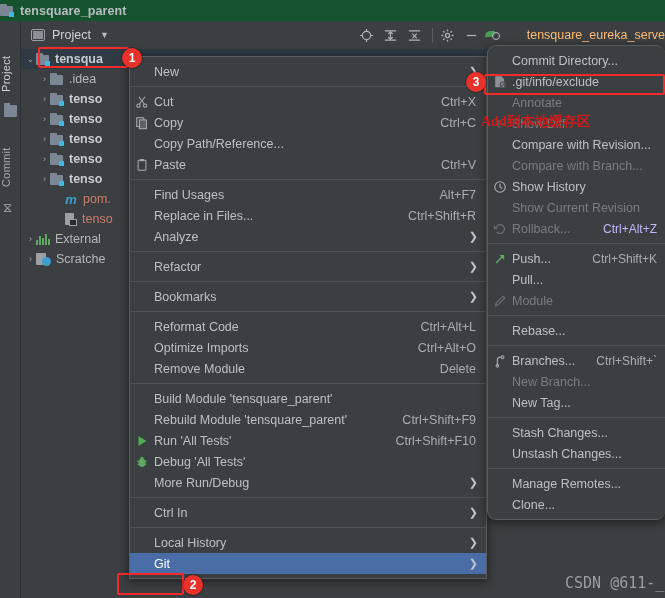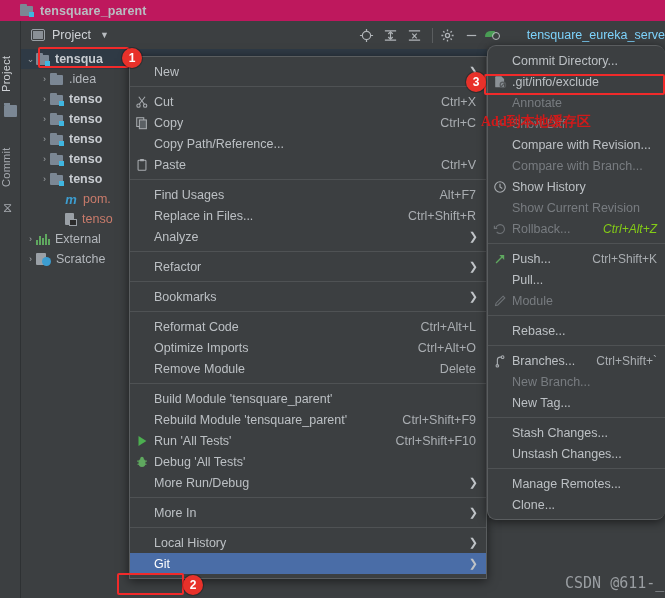--- a/index.html
+++ b/index.html
@@ -7,21 +7,21 @@
     width:665px; height:598px;
     background:#3c3f41;
     font-family:"Liberation Sans", sans-serif;
     overflow:hidden;
   }
   #root { position:relative; width:665px; height:598px; background:#3c3f41; }
 
   
   .titlebar{
     position:absolute; left:0; top:0; width:665px; height:21px;
-    background:#be185d; display:flex; align-items:center; padding-left:20px;
+    background:#14532d; display:flex; align-items:center; padding-left:0;
   }
   .titlebar .tb-label{ color:#b9bdc2; font-size:12.5px; font-weight:bold; letter-spacing:.1px;}
   .mod-icon{ width:14px; height:13px; position:relative; display:inline-block; margin-right:6px;}
   .mod-icon .f1{position:absolute;left:0;top:2px;width:13px;height:10px;background:#7b8794;border-radius:1px;}
   .mod-icon .f2{position:absolute;left:0;top:0px;width:7px;height:3px;background:#7b8794;border-radius:1px 1px 0 0;}
   .mod-icon .sq{position:absolute;right:0px;bottom:0px;width:5px;height:5px;background:#40b6e0;}
 
   
   .toolstrip{
     position:absolute; left:0; top:21px; width:21px; height:577px;
@@ -46,21 +46,21 @@
   }
   .ph-icon{ margin-left:10px; width:14px;height:12px;border:1.6px solid #9aa0a6;border-radius:2px;position:relative;}
   .ph-icon:after{content:"";position:absolute;left:1px;top:1px;right:1px;bottom:1px;background:#8a9096;}
   .ph-title{ color:#cfd2d6; font-size:12.5px; margin-left:7px;}
   .ph-caret{ margin-left:9px; color:#b8bcc0; font-size:9px;}
 
   .tool-icons{ position:absolute; right:0px; top:21px; height:28px; display:flex; align-items:center; }
   .ti{ width:22px; height:22px; margin-right:2px; position:relative; color:#b0b4b8; display:flex; align-items:center; justify-content:center;}
   .ti svg{ display:block; }
   .ti-sep{ width:1px;height:15px;background:#5a5d5f;margin:0 4px;}
-  .eureka{ color:#7dd3fc; font-size:12.5px; margin-left:4px; white-space:nowrap;padding-left:19px;}
+  .eureka{ color:#fdba74; font-size:12.5px; margin-left:4px; white-space:nowrap;padding-left:19px;}
   .eureka-ic{ width:15px;height:13px;position:relative;display:inline-block;vertical-align:-2px;margin-right:4px;}
   .eureka-ic .leaf{position:absolute;left:0;top:2px;width:10px;height:6px;background:#499c54;border-radius:6px 1px 6px 1px;}
   .eureka-ic .gear{position:absolute;right:0;top:3px;width:8px;height:8px;border:1.5px solid #b7bbc0;border-radius:50%;}
 
   
   .tree{ position:absolute; left:21px; top:49px; width:466px; height:549px; background:#3c3f41; }
   .trow{ position:relative; height:20px; display:flex; align-items:center; font-size:12.5px; color:#b4b8bd; white-space:nowrap;}
   .trow.sel{ background:#2f3a45; }
   .arrow{ width:11px; text-align:center; color:#a3a7ab; font-size:9px; flex:0 0 auto;}
   .ficon{ width:14px;height:13px; position:relative; flex:0 0 auto; margin-right:5px;}
@@ -90,21 +90,21 @@
     position:relative; display:flex; align-items:center;
     height:21px; padding:0 8px 0 0; color:#bcc0c4; white-space:nowrap;
   }
   .mitem.sel{ background:#4a6da7; color:#ffffff; }
   .mitem.disabled{ color:#787c80; }
   .micon{ width:24px; flex:0 0 24px; display:flex; align-items:center; justify-content:center; color:#a8acb0;}
   .micon svg{display:block;}
   .mlabel{ flex:1 1 auto; }
   .mkey{ margin-left:24px; color:#a9adb1; }
   .mitem.sel .mkey{ color:#e8ecf2; }
-  .mitem.disabled .mkey{ color:#84cc16;font-style:italic; }
+  .mitem.disabled .mkey{ color:#c4b5fd; }
   .msub{ margin-left:18px; color:#bfc3c7; font-size:11px; }
   .msep{ height:1px; background:#4f5254; margin:4px 0; }
 
   
   #ctx-menu{ left:129px; top:56px; width:358px; }
   #ctx-menu .mkey{ position:absolute; right:10px; margin-left:0; }
 
   
   #git-menu{ left:487px; top:45px; width:178px; border-right:none;border-radius:9px; }
   #git-menu .mkey{ position:absolute; right:8px; margin-left:0; font-size:12px;}
@@ -398,21 +398,21 @@
         <span class="mlabel">Debug 'All Tests'</span>
       </div>
       <div class="mitem">
         <span class="micon"></span>
         <span class="mlabel">More Run/Debug</span>
         <span class="msub">❯</span>
       </div>
       <div class="msep"></div>
       <div class="mitem">
         <span class="micon"></span>
-        <span class="mlabel">More In</span>
+        <span class="mlabel">Ctrl In</span>
         <span class="msub">❯</span>
       </div>
       <div class="msep"></div>
       <div class="mitem">
         <span class="micon"></span>
         <span class="mlabel">Local History</span>
         <span class="msub">❯</span>
       </div>
       <div class="mitem sel">
         <span class="micon"></span>

